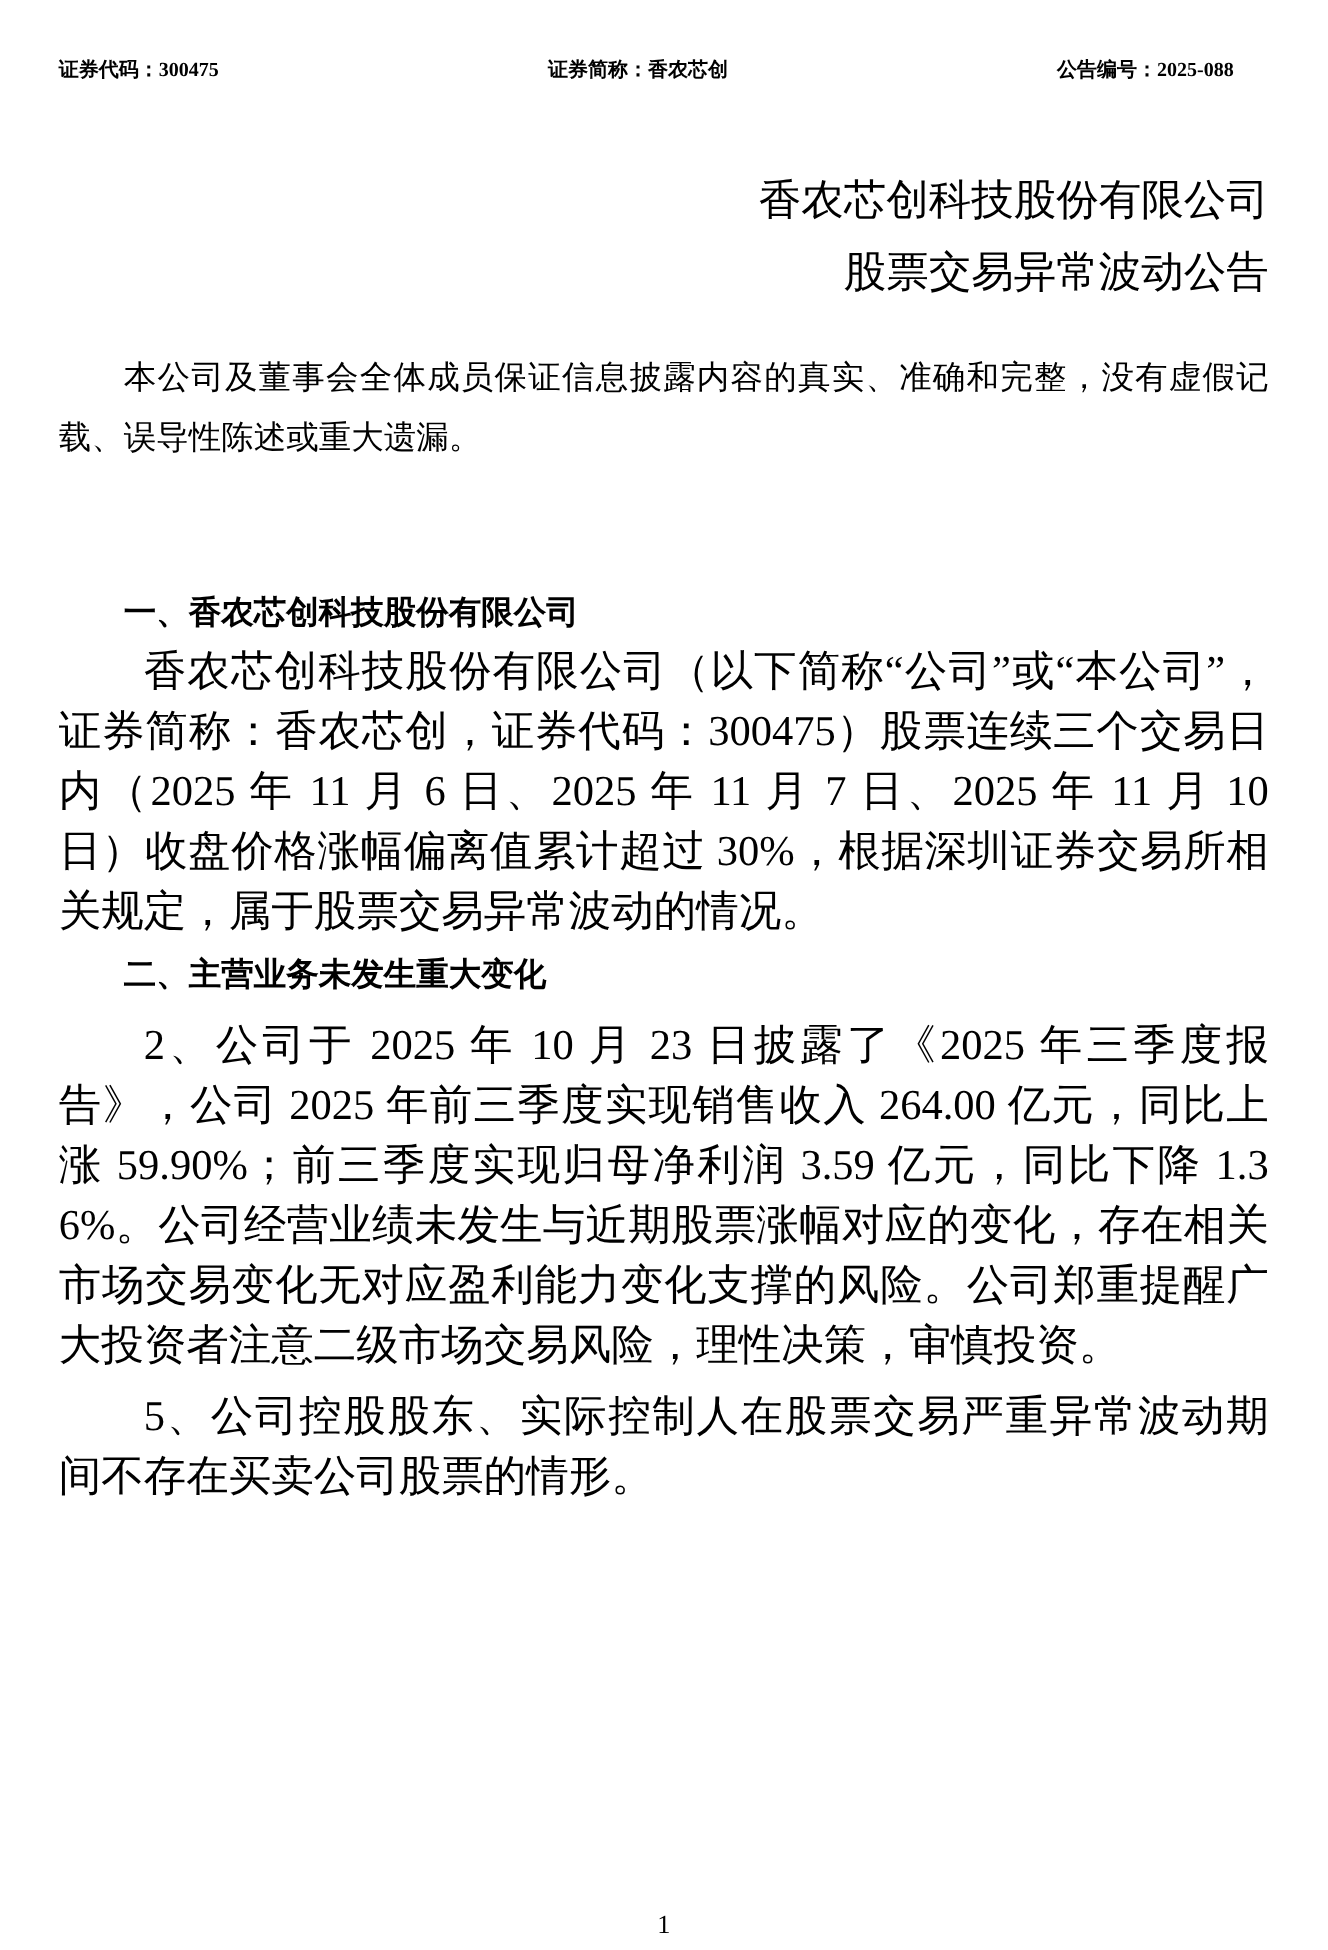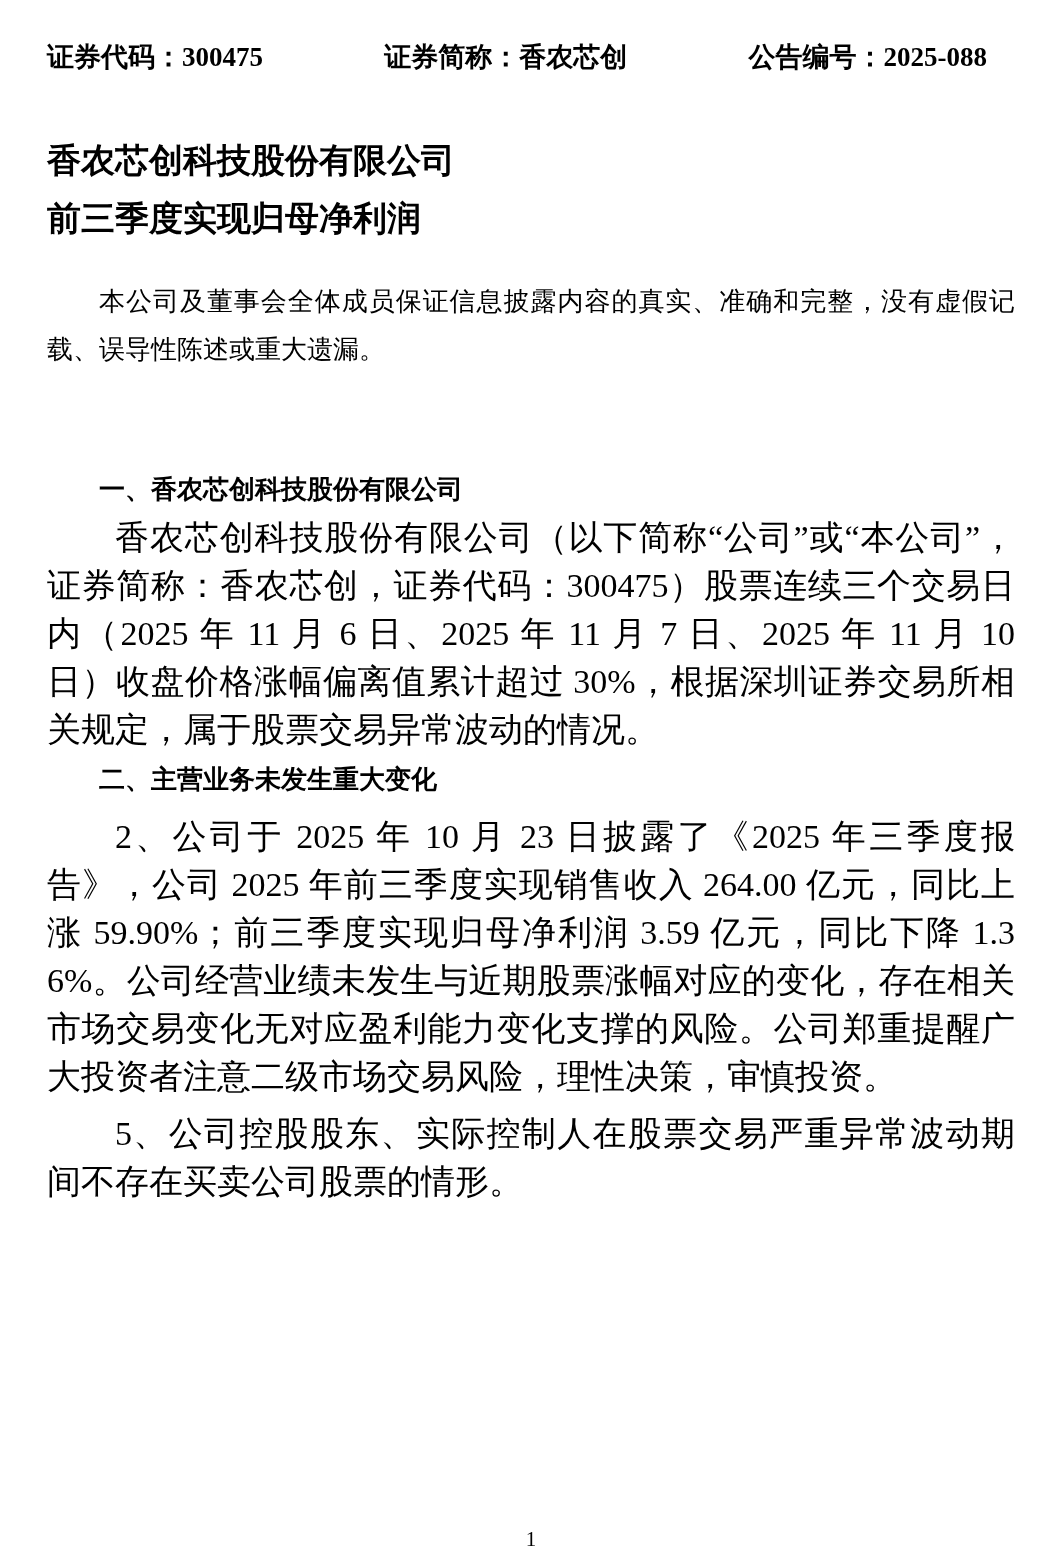--- a/index.html
+++ b/index.html
@@ -20,28 +20,28 @@
     width: 1062px;
     height: 1560px;
     padding: 42px 47px 0 47px;
     position: relative;
   }
   .doc-header {
     display: flex;
     justify-content: space-between;
     align-items: flex-end;
     font-weight: bold;
-    font-size: 27px;
+    font-size: 16px;
     line-height: 30px;
     padding-right: 28px;
   }
   .doc-title {
     margin-top: 60px;
-    text-align: left;
-    font-weight: bold;
+    text-align: right;
+    font-weight: normal;
     font-size: 34px;
     line-height: 58px;
   }
   .disclaimer {
     margin-top: 30px;
     font-weight: normal;
     font-size: 26px;
     line-height: 48px;
     text-indent: 2em;
     text-align: justify;
@@ -87,21 +87,21 @@
 <div class="page">
 
   <div class="doc-header">
     <span>证券代码：300475</span>
     <span>证券简称：香农芯创</span>
     <span>公告编号：2025-088</span>
   </div>
 
   <div class="doc-title">
     <div>香农芯创科技股份有限公司</div>
-    <div>前三季度实现归母净利润</div>
+    <div>股票交易异常波动公告</div>
   </div>
 
   <p class="disclaimer">本公司及董事会全体成员保证信息披露内容的真实、准确和完整，没有虚假记载、误导性陈述或重大遗漏。</p>
 
   <p class="sec-heading sec1-heading">一、香农芯创科技股份有限公司</p>
   <p class="para">香农芯创科技股份有限公司（以下简称“公司”或“本公司”，证券简称：香农芯创，证券代码：300475）股票连续三个交易日内（2025 年 11 月 6 日、2025 年 11 月 7 日、2025 年 11 月 10 日）收盘价格涨幅偏离值累计超过 30%，根据深圳证券交易所相关规定，属于股票交易异常波动的情况。</p>
 
   <p class="sec-heading sec2-heading">二、主营业务未发生重大变化</p>
 
   <p class="para item">2、公司于 2025 年 10 月 23 日披露了《2025 年三季度报告》，公司 2025 年前三季度实现销售收入 264.00 亿元，同比上涨 59.90%；前三季度实现归母净利润 3.59 亿元，同比下降 1.36%。公司经营业绩未发生与近期股票涨幅对应的变化，存在相关市场交易变化无对应盈利能力变化支撑的风险。公司郑重提醒广大投资者注意二级市场交易风险，理性决策，审慎投资。</p>

